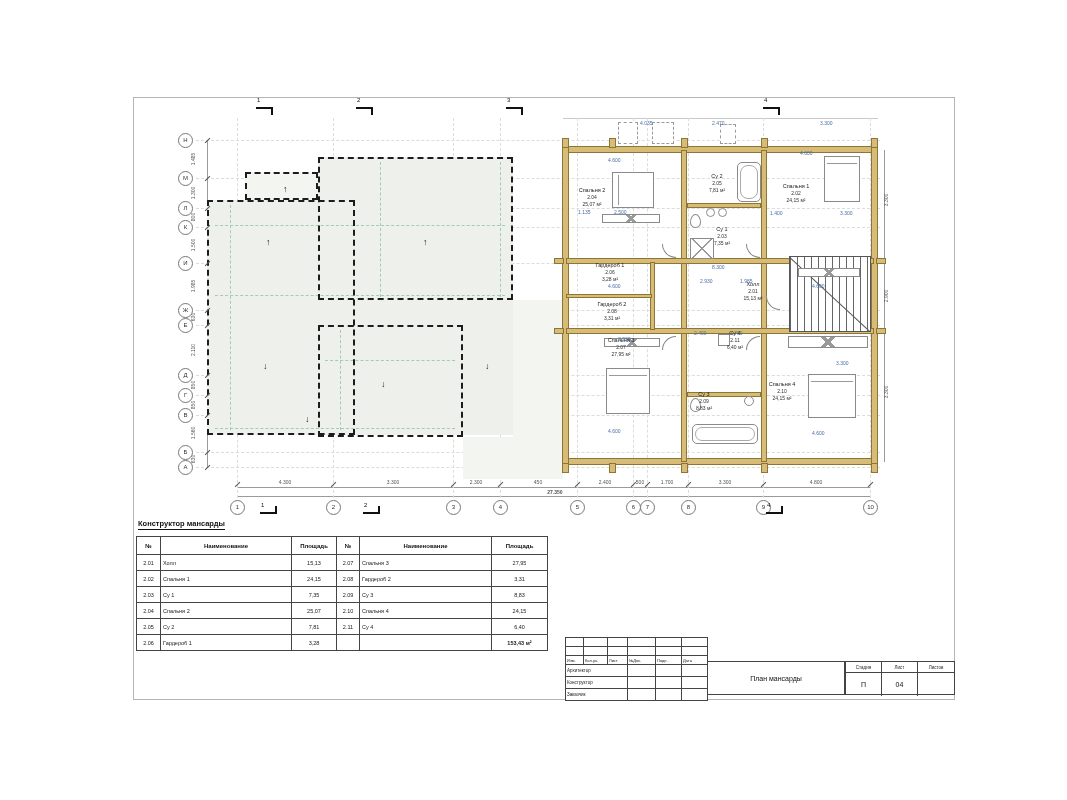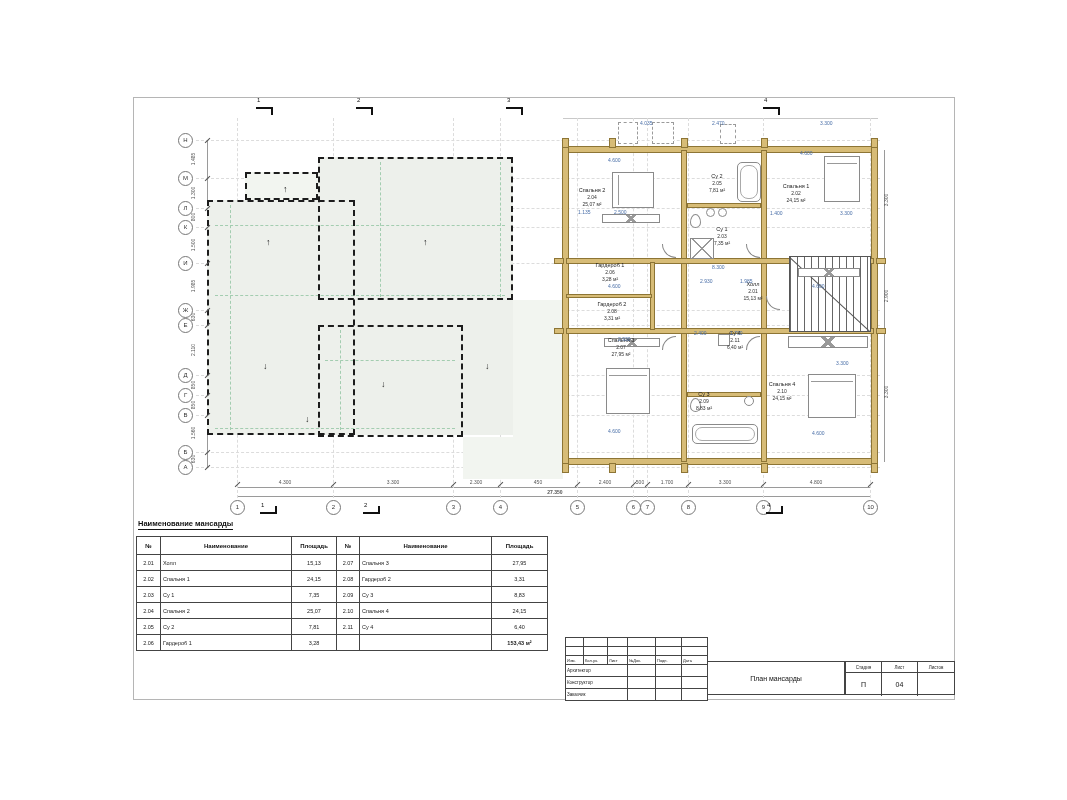--- a/index.html
+++ b/index.html
@@ -373,21 +373,21 @@
         <div class="bar"></div>
         <div class="num">2</div>
       </div>
       <div class="smark up" style="left: 766px; top: 503px;">
         <div class="ln"></div>
         <div class="bar"></div>
         <div class="num">4</div>
       </div>
     </div>
 
-  <div class="expl-title">Наименование мансарды</div>
+  <div class="expl-title">Конструктор мансарды</div>
   <table class="expl" id="expl-left" style="left:136px;top:536px;width:200px;">
     <colgroup>
         <col style="width:24px">
         <col style="width:131px">
         <col style="width:45px">
       </colgroup>
     <thead>
         <tr>
           <th>№</th>
           <th>Наименование</th>

